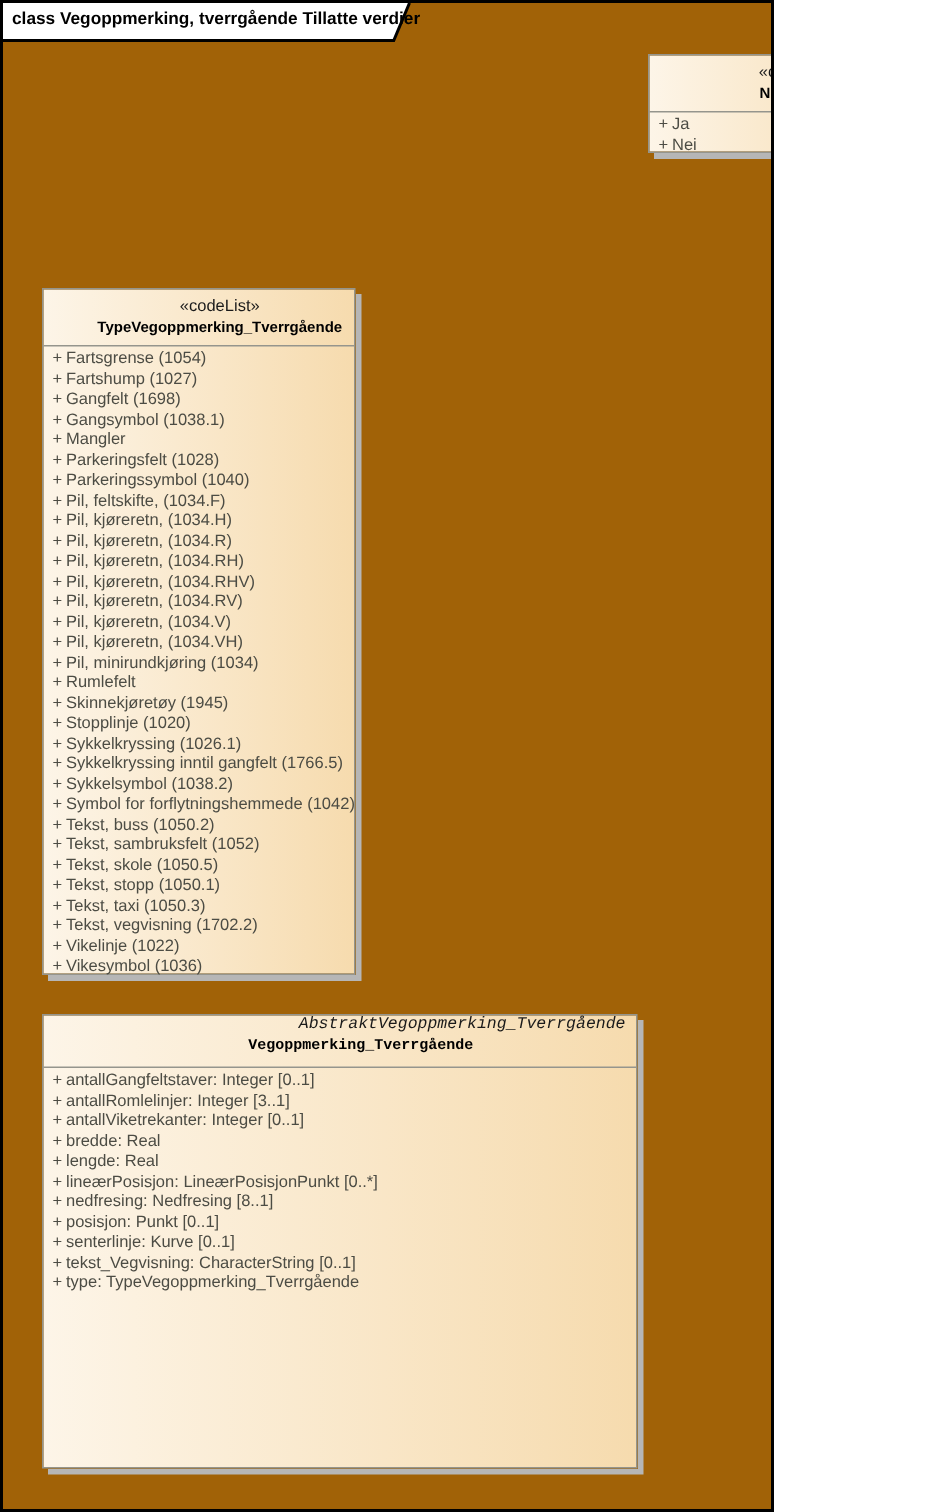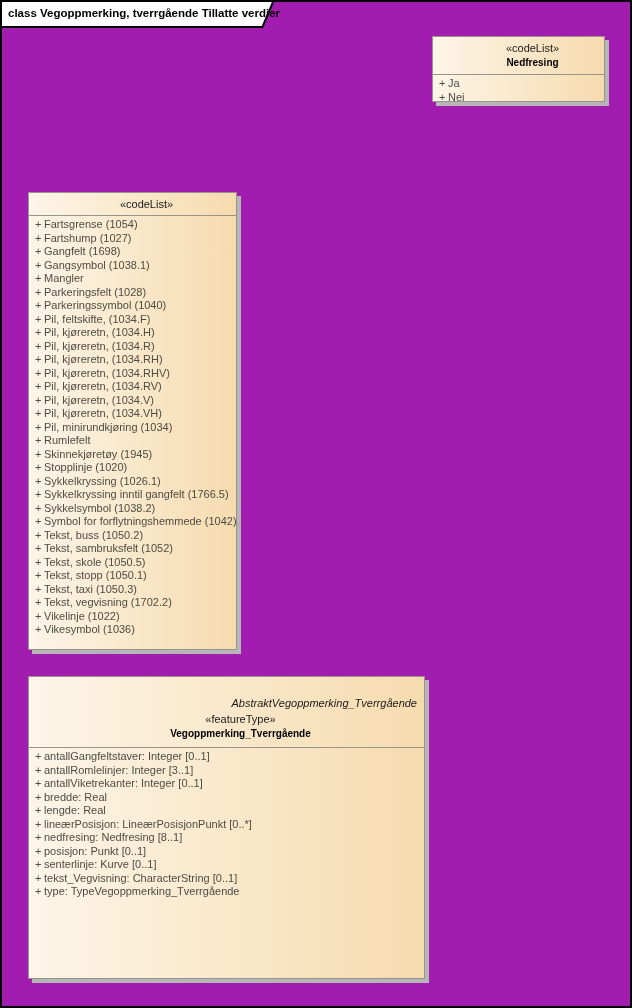--- a/index.html
+++ b/index.html
@@ -1,23 +1,23 @@
 <!DOCTYPE html>
 <html style="--fill-left: #fdf5e8; --fill-right: #f6dbae; --box-border: #95958d; --box-shadow: #b6b6b6;"><head>
 <meta charset="utf-8">
 <style>
   * { margin: 0; padding: 0; box-sizing: border-box; }
   html, body { background: #ffffff; }
   body { font-family: "Liberation Sans", sans-serif; }
 
   .canvas {
     position: relative;
-    width: 632px;
+    width: 516px;
     height: 1008px;
-    background: #a21caf;
+    background: #a16207;
     border: 2px solid #000000;
     overflow: hidden;
   }
 
   
   .diagram-tab {
     position: absolute;
     left: 0; top: 0;
     width: 280px; height: 26px;
   }
@@ -56,21 +56,21 @@
   .attr-list { padding-top: 2px; }
   .attr-row { display: flex; line-height: 13.5px; font-size: 11px; color: #4c4c44; white-space: nowrap; }
   .box-nedfresing .attr-row { line-height: 14px; }
   .attr-row .plus { width: 15px; padding-left: 6px; flex: 0 0 auto; }
   .attr-row .attr-text { flex: 1 1 auto; overflow: hidden; }
 
   .box-nedfresing { left: 430px; top: 34px; width: 173px; height: 66px; }
   .box-nedfresing .attr-list { padding-top: 1px; }
   .box-type       { left: 26px;  top: 190px; width: 209px; height: 458px; }
   .box-feature    { left: 26px;  top: 674px; width: 397px; height: 303px; }
-  .box-feature .box-header { padding-top: 20px; padding-bottom: 6px; }
+  .box-feature .box-header { padding-top: 0; padding-bottom: 6px; font-family: Liberation Mono, monospace; }
   .box-feature .stereotype { margin-top: 3px; }
 </style>
 </head>
 <body>
 
 <div class="canvas">
 
   <div class="diagram-tab">
     <svg width="280" height="27">
       <path d="M0,0 L271,0 L260.5,25 L0,25 Z" fill="#ffffff" stroke="none"></path>
@@ -95,20 +95,21 @@
         <div class="attr-row">
           <span class="plus">+</span>
           <span class="attr-text">Nei</span>
         </div>
       </div>
   </div>
 
   <div class="uml-box box-type">
     <div class="box-header">
       <span class="stereotype">«codeList»</span>
+      <span class="box-name">TypeVegoppmerking_Tverrgående</span>
     </div>
     <div class="box-divider"></div>
     <div class="attr-list">
 
         <div class="attr-row">
           <span class="plus">+</span>
           <span class="attr-text">Fartsgrense (1054)</span>
         </div>
 
         <div class="attr-row">
@@ -259,21 +260,20 @@
         <div class="attr-row">
           <span class="plus">+</span>
           <span class="attr-text">Vikesymbol (1036)</span>
         </div>
       </div>
   </div>
 
   <div class="uml-box box-feature">
     <div class="box-header">
       <span class="superclass-label">AbstraktVegoppmerking_Tverrgående</span>
-      <span class="stereotype">«featureType»</span>
       <span class="box-name">Vegoppmerking_Tverrgående</span>
     </div>
     <div class="box-divider"></div>
     <div class="attr-list">
 
         <div class="attr-row">
           <span class="plus">+</span>
           <span class="attr-text">antallGangfeltstaver: Integer [0..1]</span>
         </div>
 

